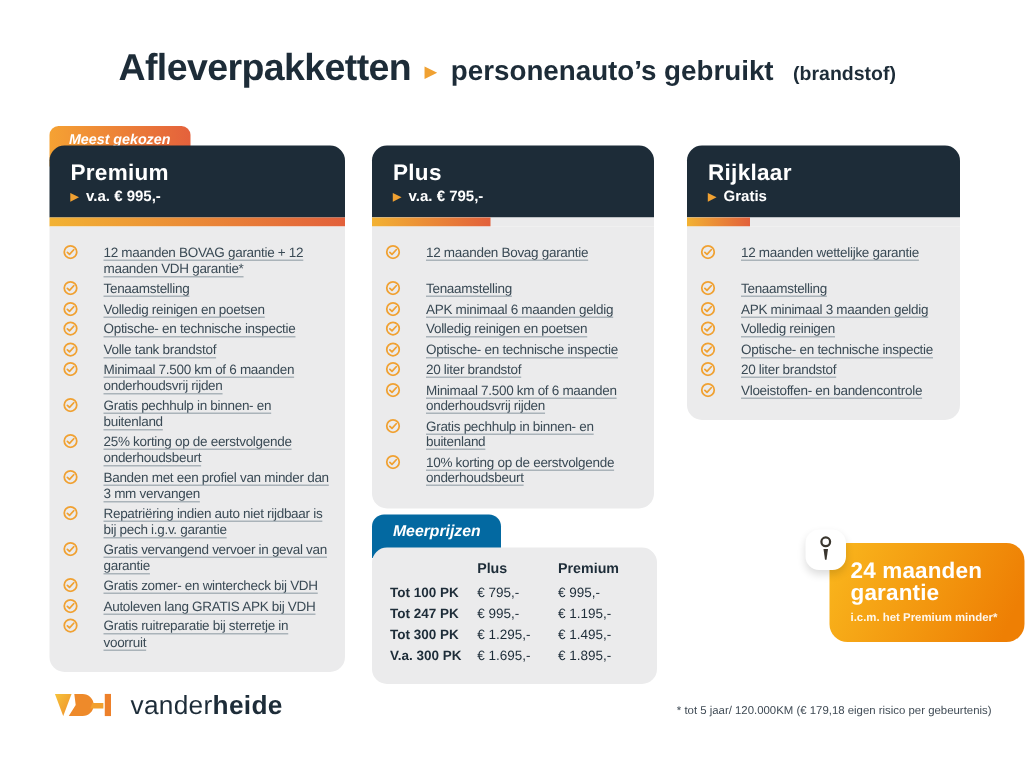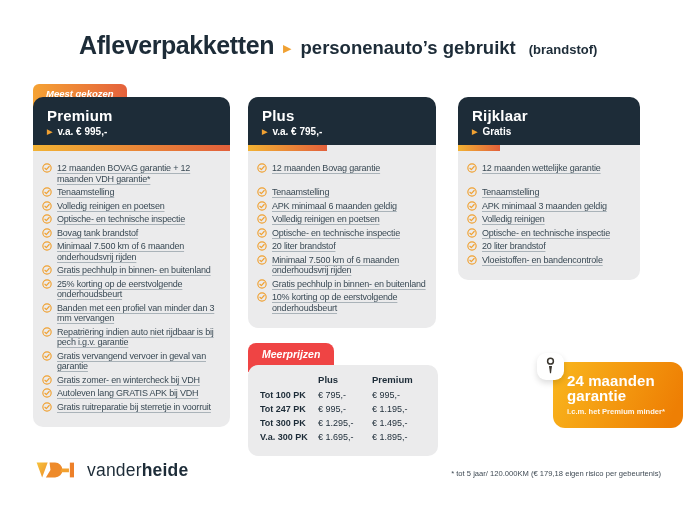--- a/index.html
+++ b/index.html
@@ -30,25 +30,25 @@
   .card-price .tri{color:#f0a132;font-size:7px;line-height:1;}
   .stripe{height:6px;background:#ebebec;}
   .stripe-fill{height:100%;background:linear-gradient(90deg,#f2b233,#e2603b);}
   .card-body{background:#ebebec;border-radius:0 0 10px 10px;padding:12px 8px 12px 9px;}
   ul.items{list-style:none;margin:0;padding:0;}
   .items li{display:flex;align-items:flex-start;gap:5px;margin-bottom:3px;}
   .items li.first{min-height:21px;}
   .items svg{flex:0 0 auto;margin-top:0;}
   .items .txt{font-size:9px;line-height:10.5px;letter-spacing:-0.2px;color:#3a4a55;
     text-decoration:underline;text-decoration-thickness:0.8px;
-    text-underline-offset:1.8px;text-decoration-color:#aab3b9;}
+    text-underline-offset:1.8px;text-decoration-color:#aab3b9;margin-left:12px;}
 
   
   .meerprijzen{position:absolute;left:248px;top:343px;width:190px;z-index:2;}
-  .mp-tab{display:inline-block;position:relative;z-index:0;background:#ef4444;color:#fff;
+  .mp-tab{display:inline-block;position:relative;z-index:0;background:#0369a1;color:#fff;
     font-size:10.5px;font-weight:bold;font-style:italic;padding:5px 14px 12px;border-radius:8px 8px 0 0;}
   .mp-box{position:relative;z-index:1;margin-top:-7px;background:#ebebec;border-radius:10px;
     padding:9px 12px 10px;}
   .mp-box table{border-collapse:collapse;width:100%;}
   .mp-box th,.mp-box td{text-align:left;color:#1d2c38;padding:0 0 4px;}
   .mp-box thead th{font-size:9.5px;font-weight:bold;padding-bottom:5px;}
   .mp-box tbody th{font-size:9px;font-weight:600;}
   .mp-box tbody td{font-size:9px;font-weight:400;}
   .mp-box .c-label{width:35%;}
   .mp-box .c-val{width:32.5%;}
@@ -125,21 +125,21 @@
                 <circle cx="6" cy="6" r="5" fill="none" stroke="#f0a132" stroke-width="1.4"></circle>
                 <path d="M3.5 6.3 L5.2 7.9 L8.6 4.2" fill="none" stroke="#f0a132" stroke-width="1.4" stroke-linecap="round" stroke-linejoin="round"></path>
               </svg>
               <span class="txt">Optische- en technische inspectie</span>
             </li>
             <li>
               <svg width="10" height="10" viewBox="0 0 12 12" aria-hidden="true">
                 <circle cx="6" cy="6" r="5" fill="none" stroke="#f0a132" stroke-width="1.4"></circle>
                 <path d="M3.5 6.3 L5.2 7.9 L8.6 4.2" fill="none" stroke="#f0a132" stroke-width="1.4" stroke-linecap="round" stroke-linejoin="round"></path>
               </svg>
-              <span class="txt">Bovag tank brandstof</span>
+              <span class="txt">Volle tank brandstof</span>
             </li>
             <li>
               <svg width="10" height="10" viewBox="0 0 12 12" aria-hidden="true">
                 <circle cx="6" cy="6" r="5" fill="none" stroke="#f0a132" stroke-width="1.4"></circle>
                 <path d="M3.5 6.3 L5.2 7.9 L8.6 4.2" fill="none" stroke="#f0a132" stroke-width="1.4" stroke-linecap="round" stroke-linejoin="round"></path>
               </svg>
               <span class="txt">Minimaal 7.500 km of 6 maanden onderhoudsvrij rijden</span>
             </li>
             <li>
               <svg width="10" height="10" viewBox="0 0 12 12" aria-hidden="true">

